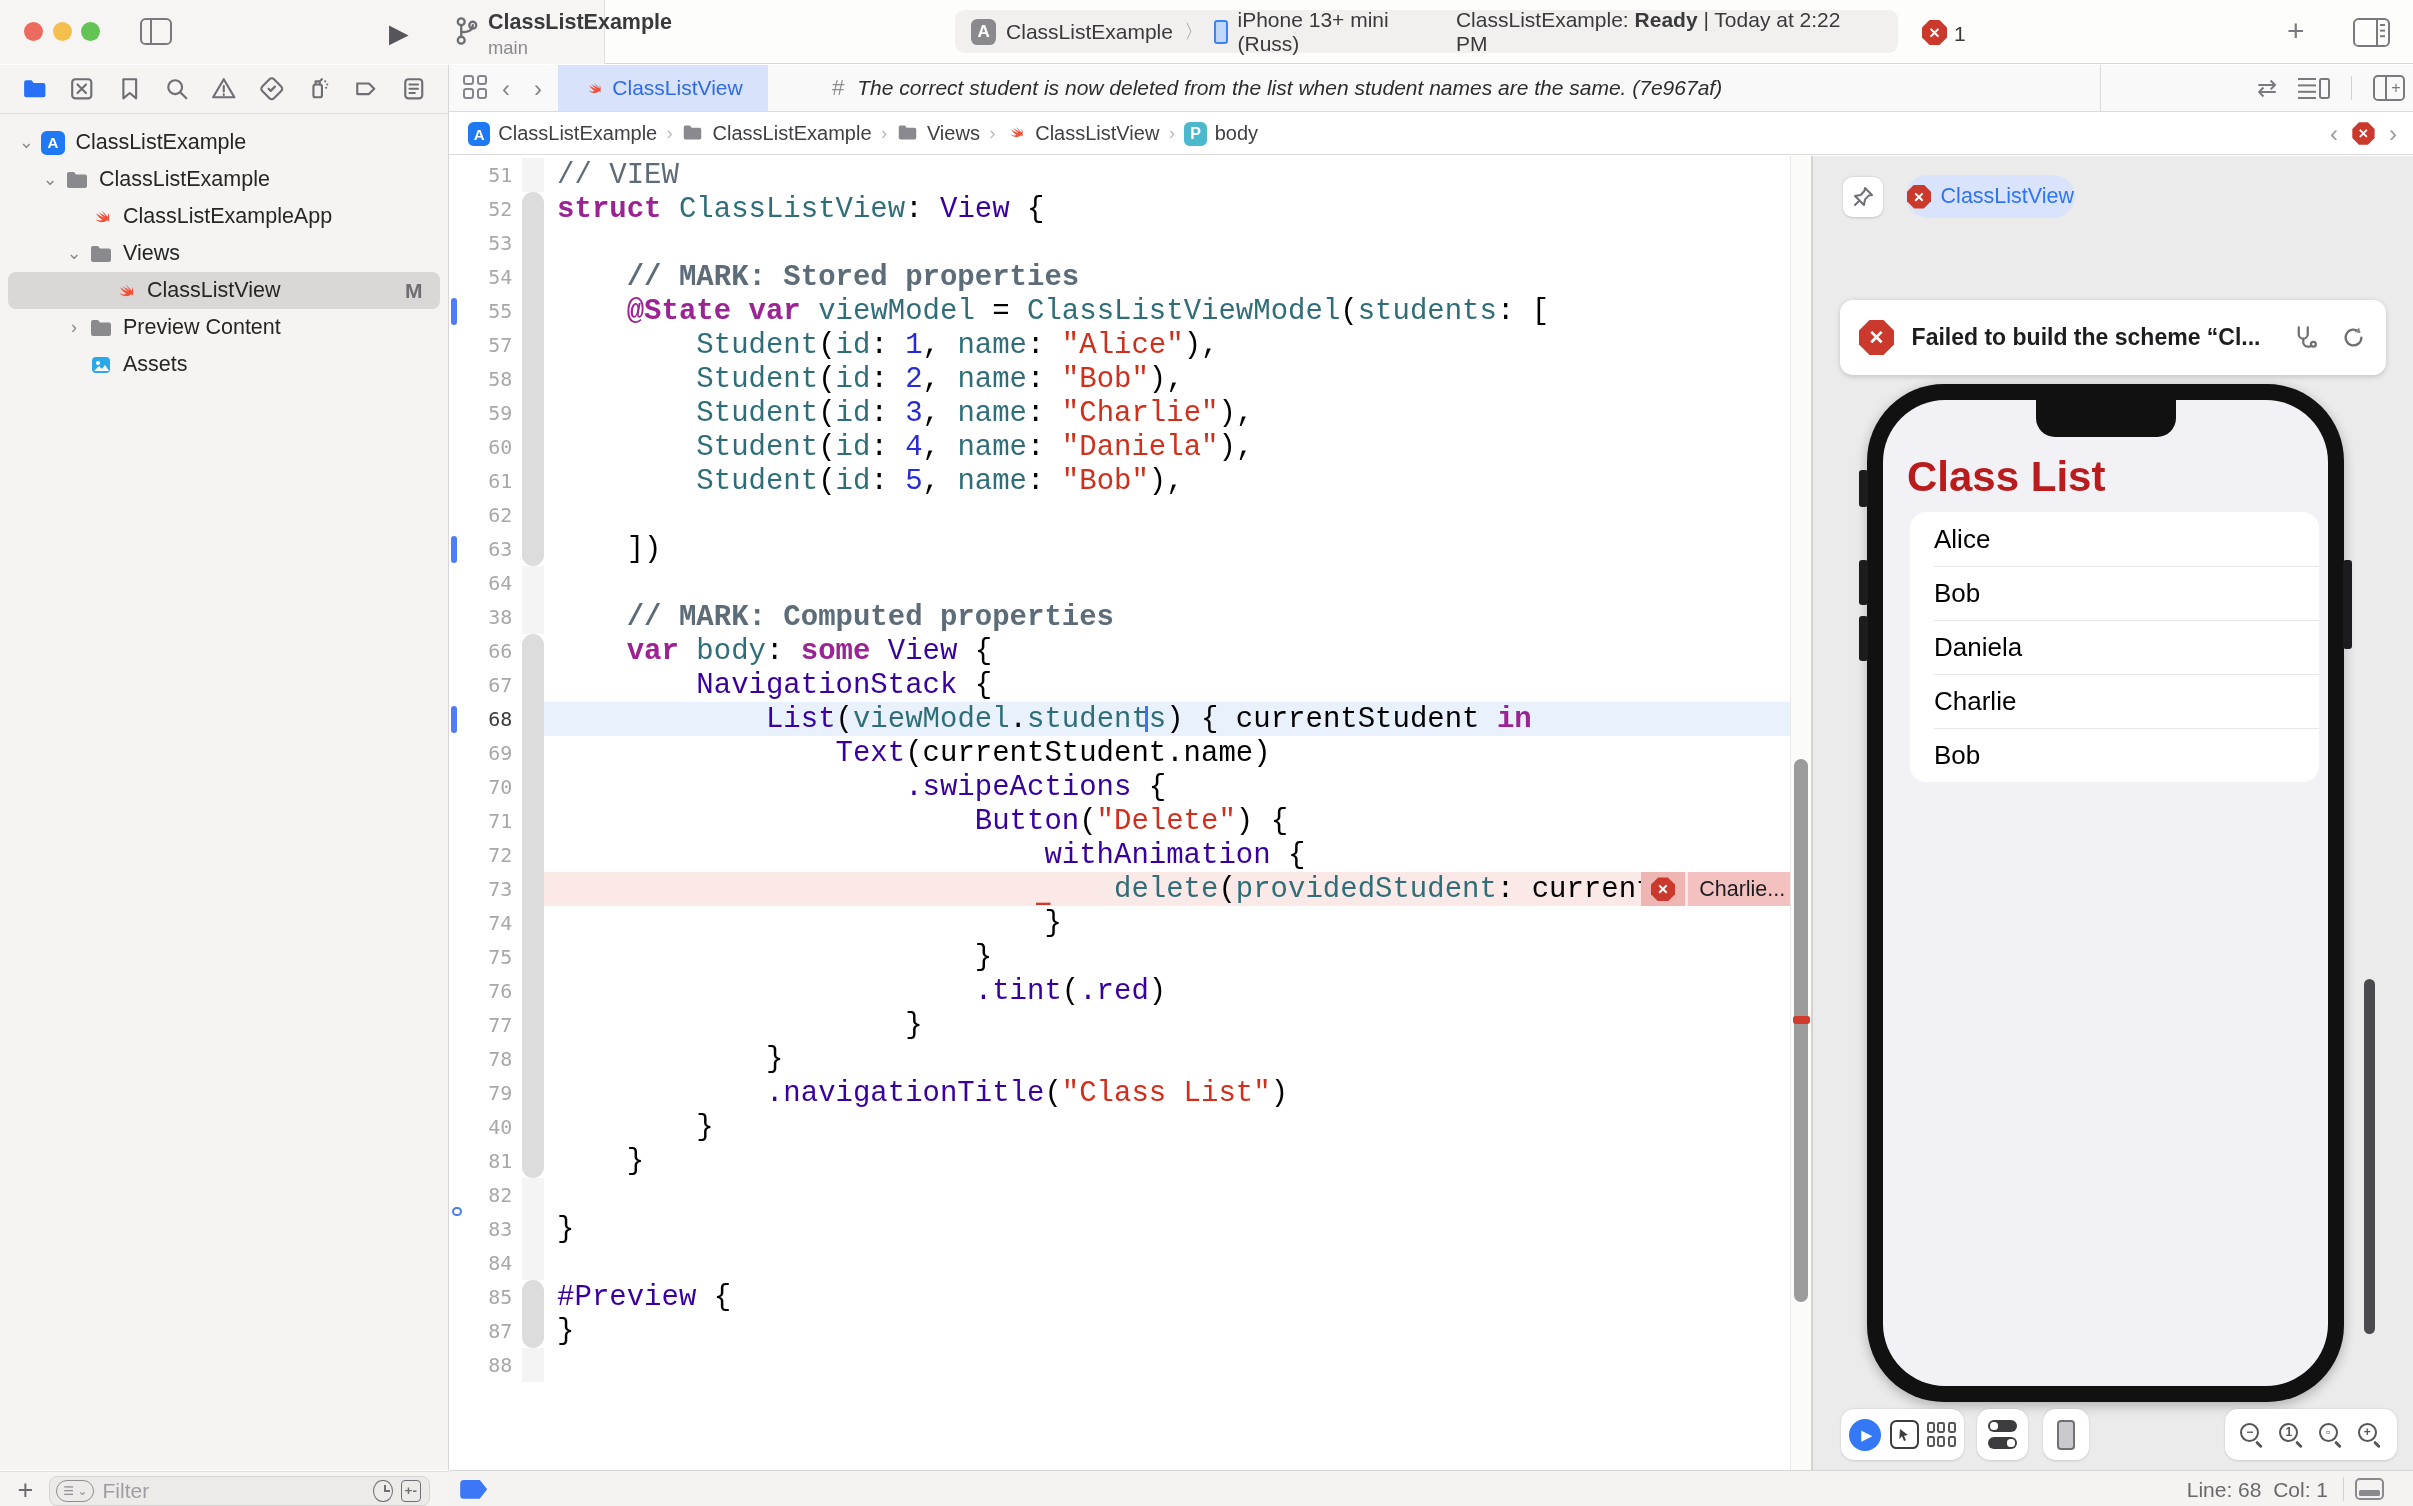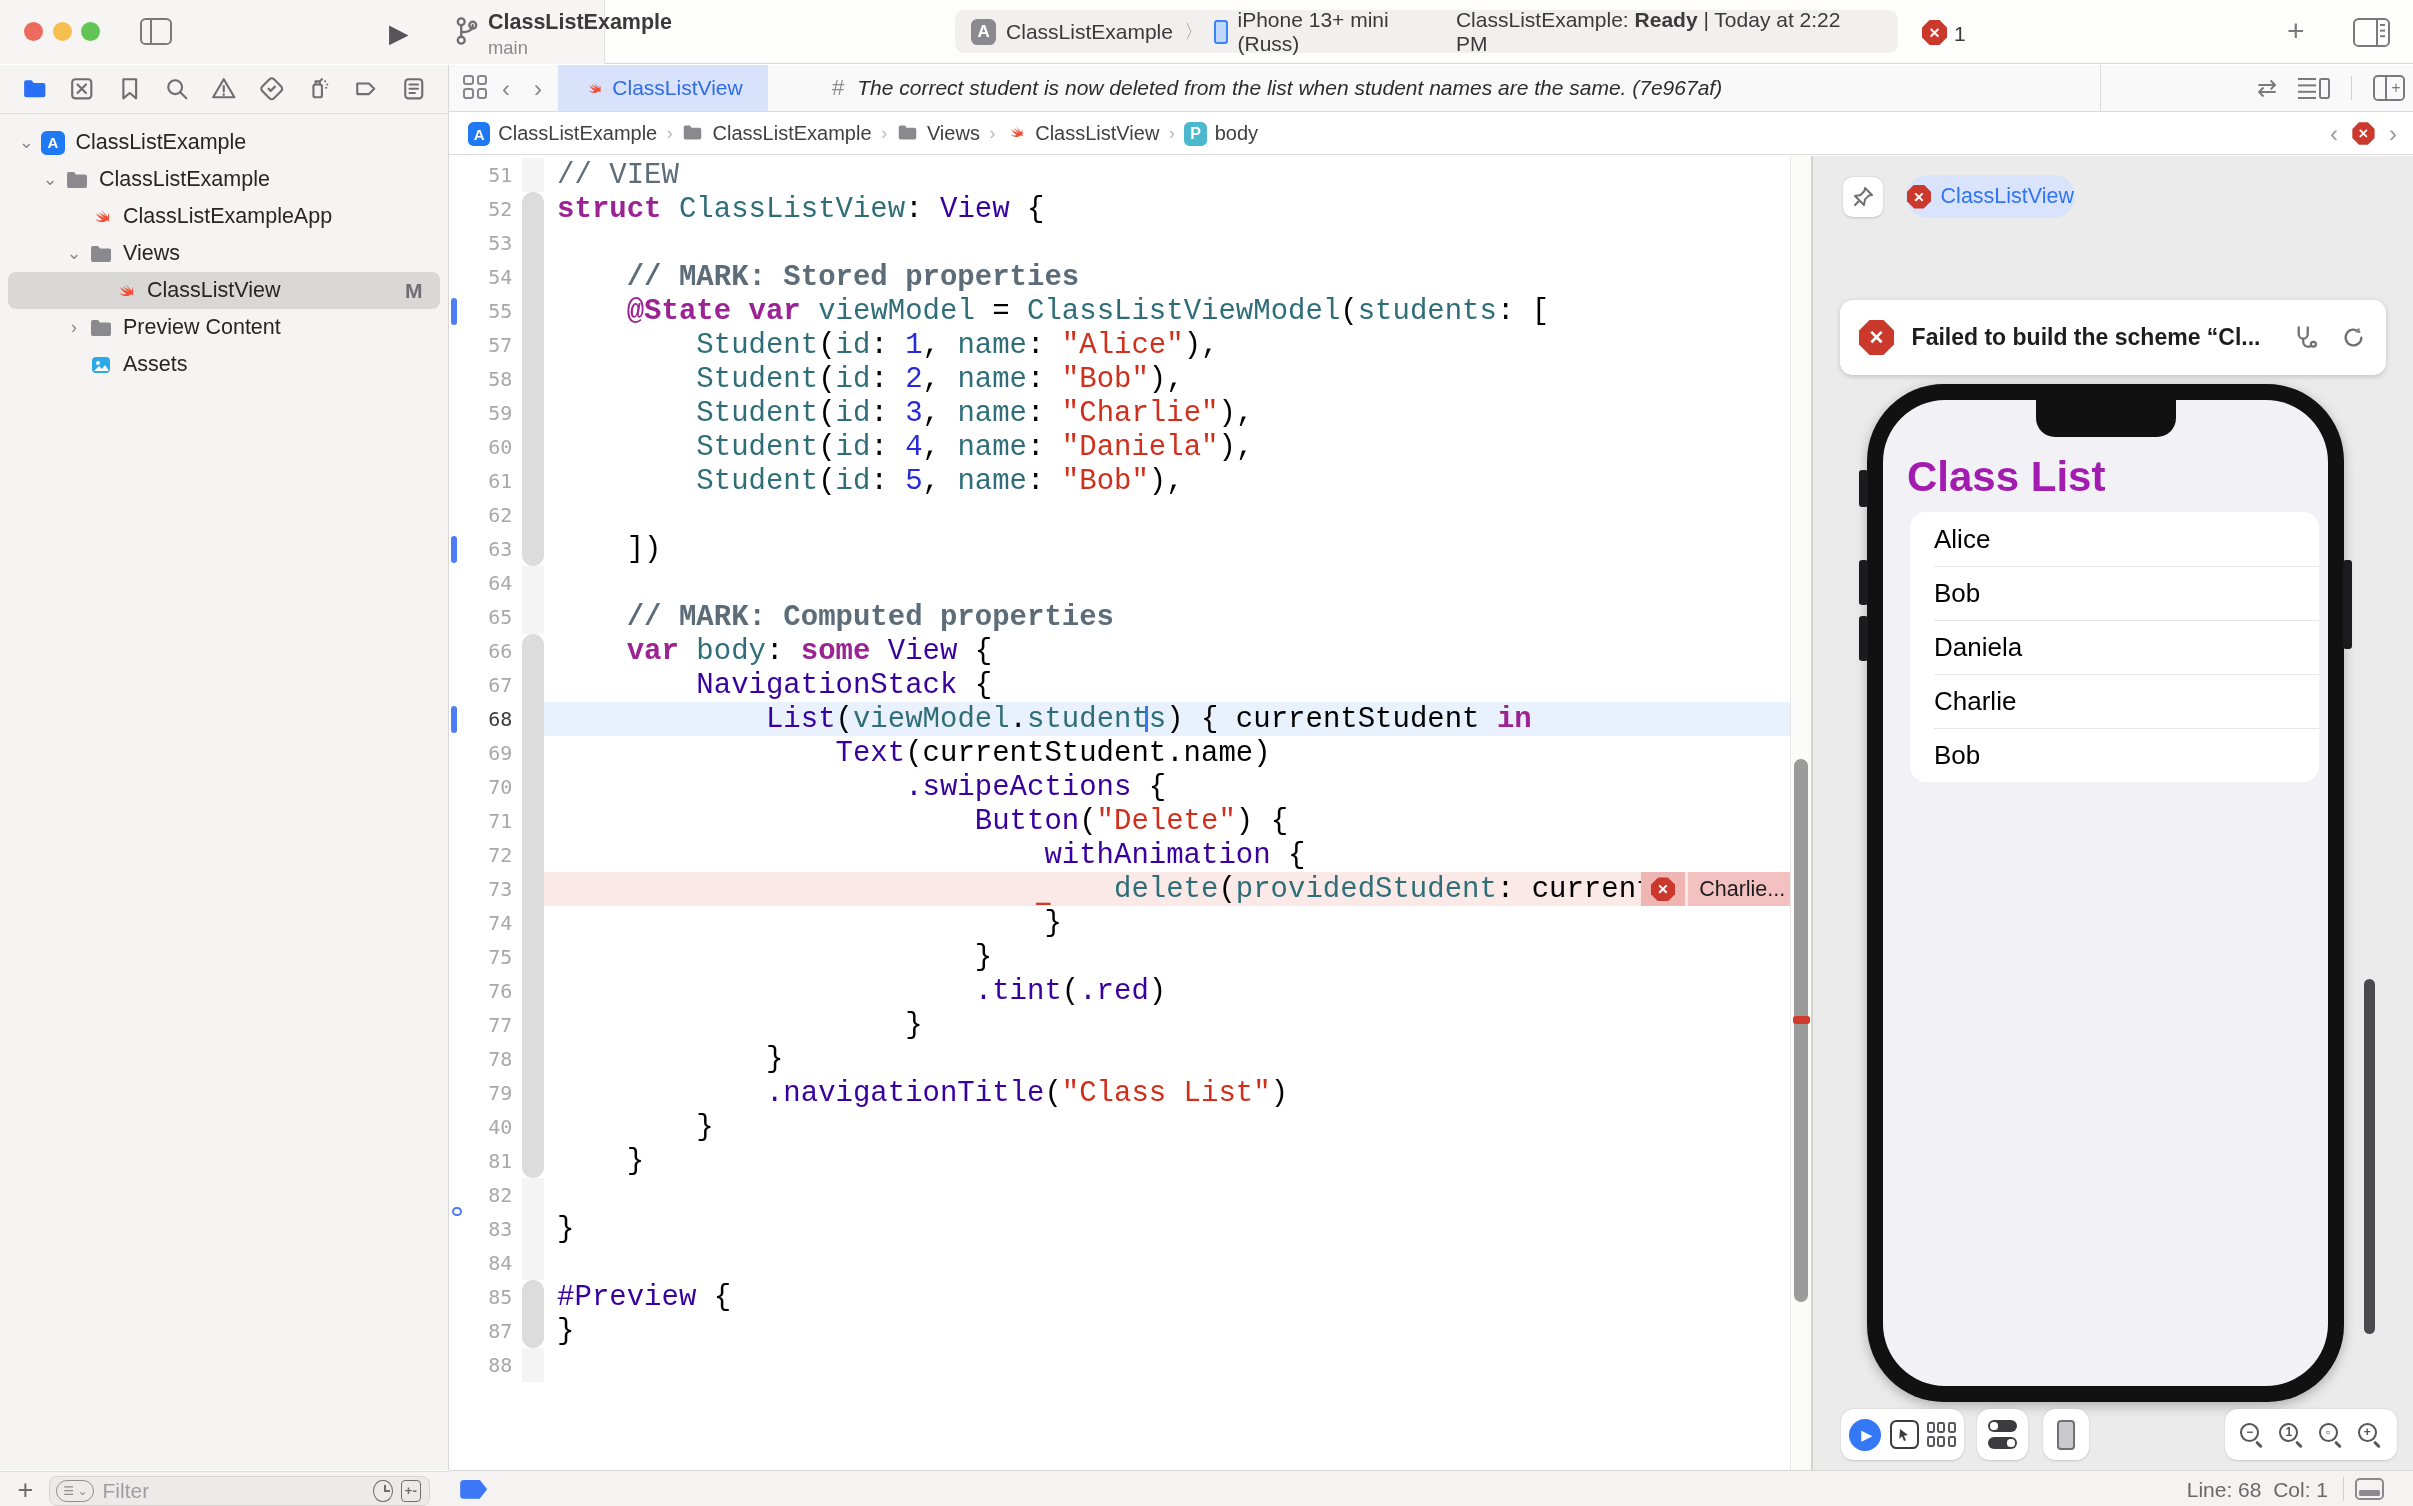--- a/index.html
+++ b/index.html
@@ -180,21 +180,21 @@
   #build-banner .oct { width:35px; height:35px; font-size:19px; flex:none; }
   #banner-text { font-size:23px; font-weight:bold; color:#1d1d1f; white-space:nowrap; overflow:hidden; flex:1; }
   #banner-actions { display:flex; gap:21px; color:#8A8A8E; }
 
   #phone { position:absolute; left:54px; top:228px; width:477px; height:1018px; background:#111;
     border-radius:77px; box-shadow:0 3.2px 11.2px rgba(0,0,0,.25); }
   #phone-screen { position:absolute; left:16px; top:16px; width:445px; height:986px; background:#F2F1F6;
     border-radius:62px; overflow:hidden; }
   #notch { position:absolute; left:50%; transform:translateX(-50%); top:0; width:140px; height:37px;
     background:#111; border-radius:0 0 19px 19px; }
-  #phone-title { position:absolute; left:24px; top:53px; font-size:42px; font-weight:bold; color:#a21caf; }
+  #phone-title { position:absolute; left:24px; top:53px; font-size:42px; font-weight:bold; color:#b91c1c; }
   #phone-list { position:absolute; left:27px; top:112px; width:409px; background:#fff; border-radius:16px; overflow:hidden; }
   .prow { height:54px; display:flex; align-items:center; padding-left:24px; font-size:26px; color:#000;
     position:relative; }
   .prow + .prow::before { content:""; position:absolute; left:24px; right:0; top:0; height:1.2px; background:#E6E6E9; }
   .sidebtn { position:absolute; width:8.8px; background:#1c1c1e; border-radius:3.2px; }
   #canvas-scrollbar { position:absolute; left:551px; top:823px; width:11.2px; height:355px; background:#4A4A4E;
     border-radius:5.6px; }
 
   #preview-toolbar { position:absolute; left:0; top:1253px; width:600px; height:53px; }
   .ptgroup { position:absolute; top:0; height:51px; background:#fff; border-radius:12.8px;
@@ -559,21 +559,21 @@
           <span class="chg"></span>
           <span class="rib on bot"></span>
           <span class="src">    <span>])</span></span>
         </div>
         <div class="row">
           <span class="ln">64</span>
           <span class="rib"></span>
           <span class="src"></span>
         </div>
         <div class="row">
-          <span class="ln">65</span>
+          <span class="ln">38</span>
           <span class="rib"></span>
           <span class="src">    <span class="comb">// MARK: Computed properties</span></span>
         </div>
         <div class="row">
           <span class="ln">66</span>
           <span class="rib on top"></span>
           <span class="src">    <span class="kw">var</span><span> </span><span class="prj">body</span><span>: </span><span class="kw">some</span><span> </span><span class="typ">View</span><span> {</span></span>
         </div>
         <div class="row">
           <span class="ln">67</span>

